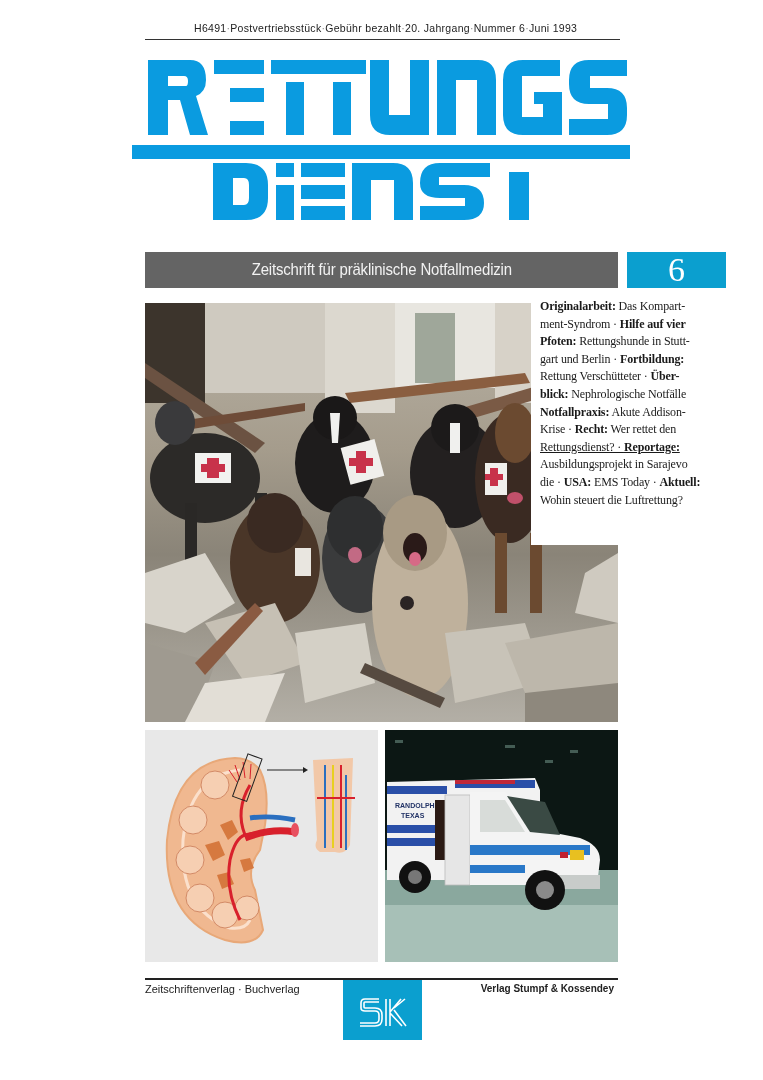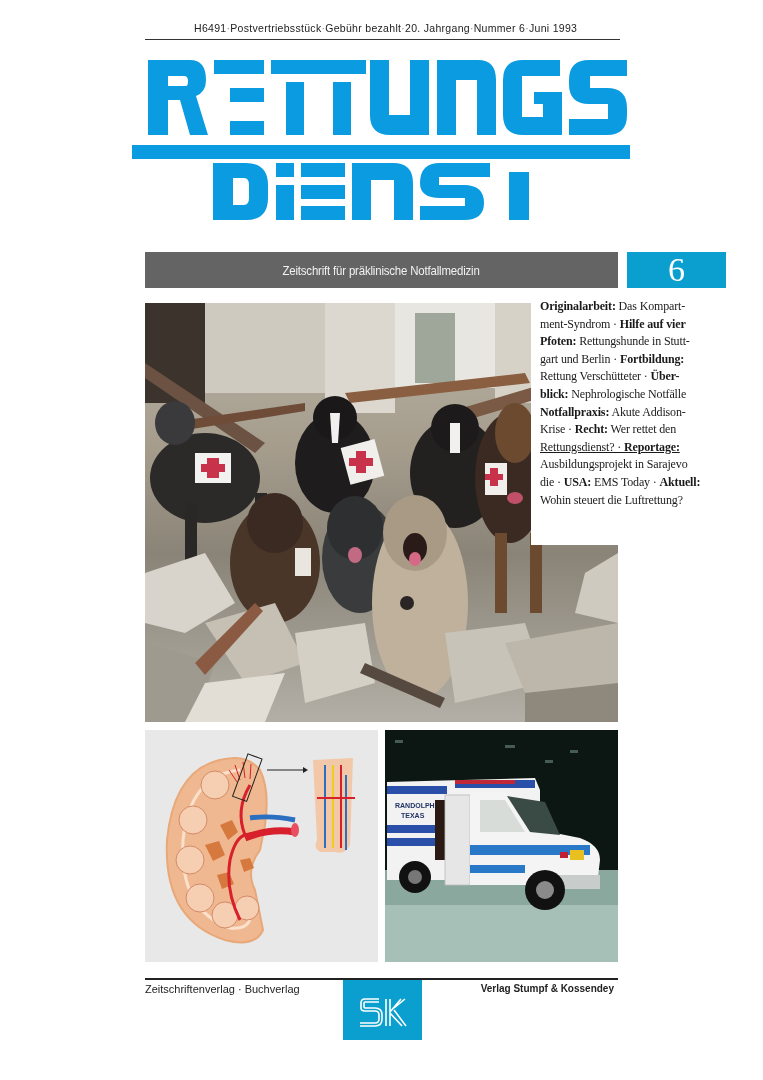--- a/index.html
+++ b/index.html
@@ -2,21 +2,21 @@
 <html><head>
 <meta charset="utf-8">
 <style>
   html, body { margin:0; padding:0; background:#ffffff; }
   body { width:763px; height:1080px; position:relative; overflow:hidden; font-family:"Liberation Sans", sans-serif; }
   .abs { position:absolute; }
   .topline { left:146px; top:22px; width:475px; height:16px; font-size:10.5px; color:#222; letter-spacing:0.3px; white-space:nowrap; display:flex; justify-content:flex-start;margin-left:48px; }
   .topline span.sep { color:#888; }
   .toprule { left:145px; top:39px; width:475px; height:1px; background:#333; }
   .logo { left:130px; top:55px; width:505px; height:170px; }
-  .greybar { left:145px; top:252px; width:473px; height:36px; background:#646464; color:#f2f2f2; display:flex; align-items:center; justify-content:center; font-family:"Liberation Sans", sans-serif; font-size:13px; letter-spacing:-0.2px; transform-origin:center; }
+  .greybar { left:145px; top:252px; width:473px; height:36px; background:#646464; color:#f2f2f2; display:flex; align-items:center; justify-content:center; font-family:"Liberation Sans", sans-serif; font-size:17px; letter-spacing:-0.2px; transform-origin:center; }
   .greybar span { display:inline-block; transform:scaleX(0.88); }
   .issuebox { left:627px; top:252px; width:99px; height:36px; background:#0b9fcf; color:#fff; display:flex; align-items:center; justify-content:center; font-family:"Liberation Serif", serif; font-size:34px; line-height:36px; }
   .photo-dogs { left:145px; top:303px; width:473px; height:419px; overflow:hidden; }
   .textbox { left:531px; top:297px; width:199px; height:248px; background:#fff; font-family:"Liberation Serif", serif; font-size:12px; line-height:17.6px; color:#1a1a1a; padding:1px 0 0 9px; box-sizing:border-box; letter-spacing:-0.15px; }
   .textbox b { font-weight:bold; }
   .photo-kidney { left:145px; top:730px; width:233px; height:232px; background:#e9e9e9; overflow:hidden; }
   .photo-amb { left:385px; top:730px; width:233px; height:232px; background:#0d1a16; overflow:hidden; }
   .bottomrule { left:145px; top:978px; width:473px; height:2px; background:#222; }
   .foot-left { left:145px; top:983px; font-size:11px; color:#222; white-space:nowrap; }
   .foot-right { left:458px; top:983px; width:156px; text-align:right; font-size:10px; font-weight:bold; color:#222; white-space:nowrap; }

